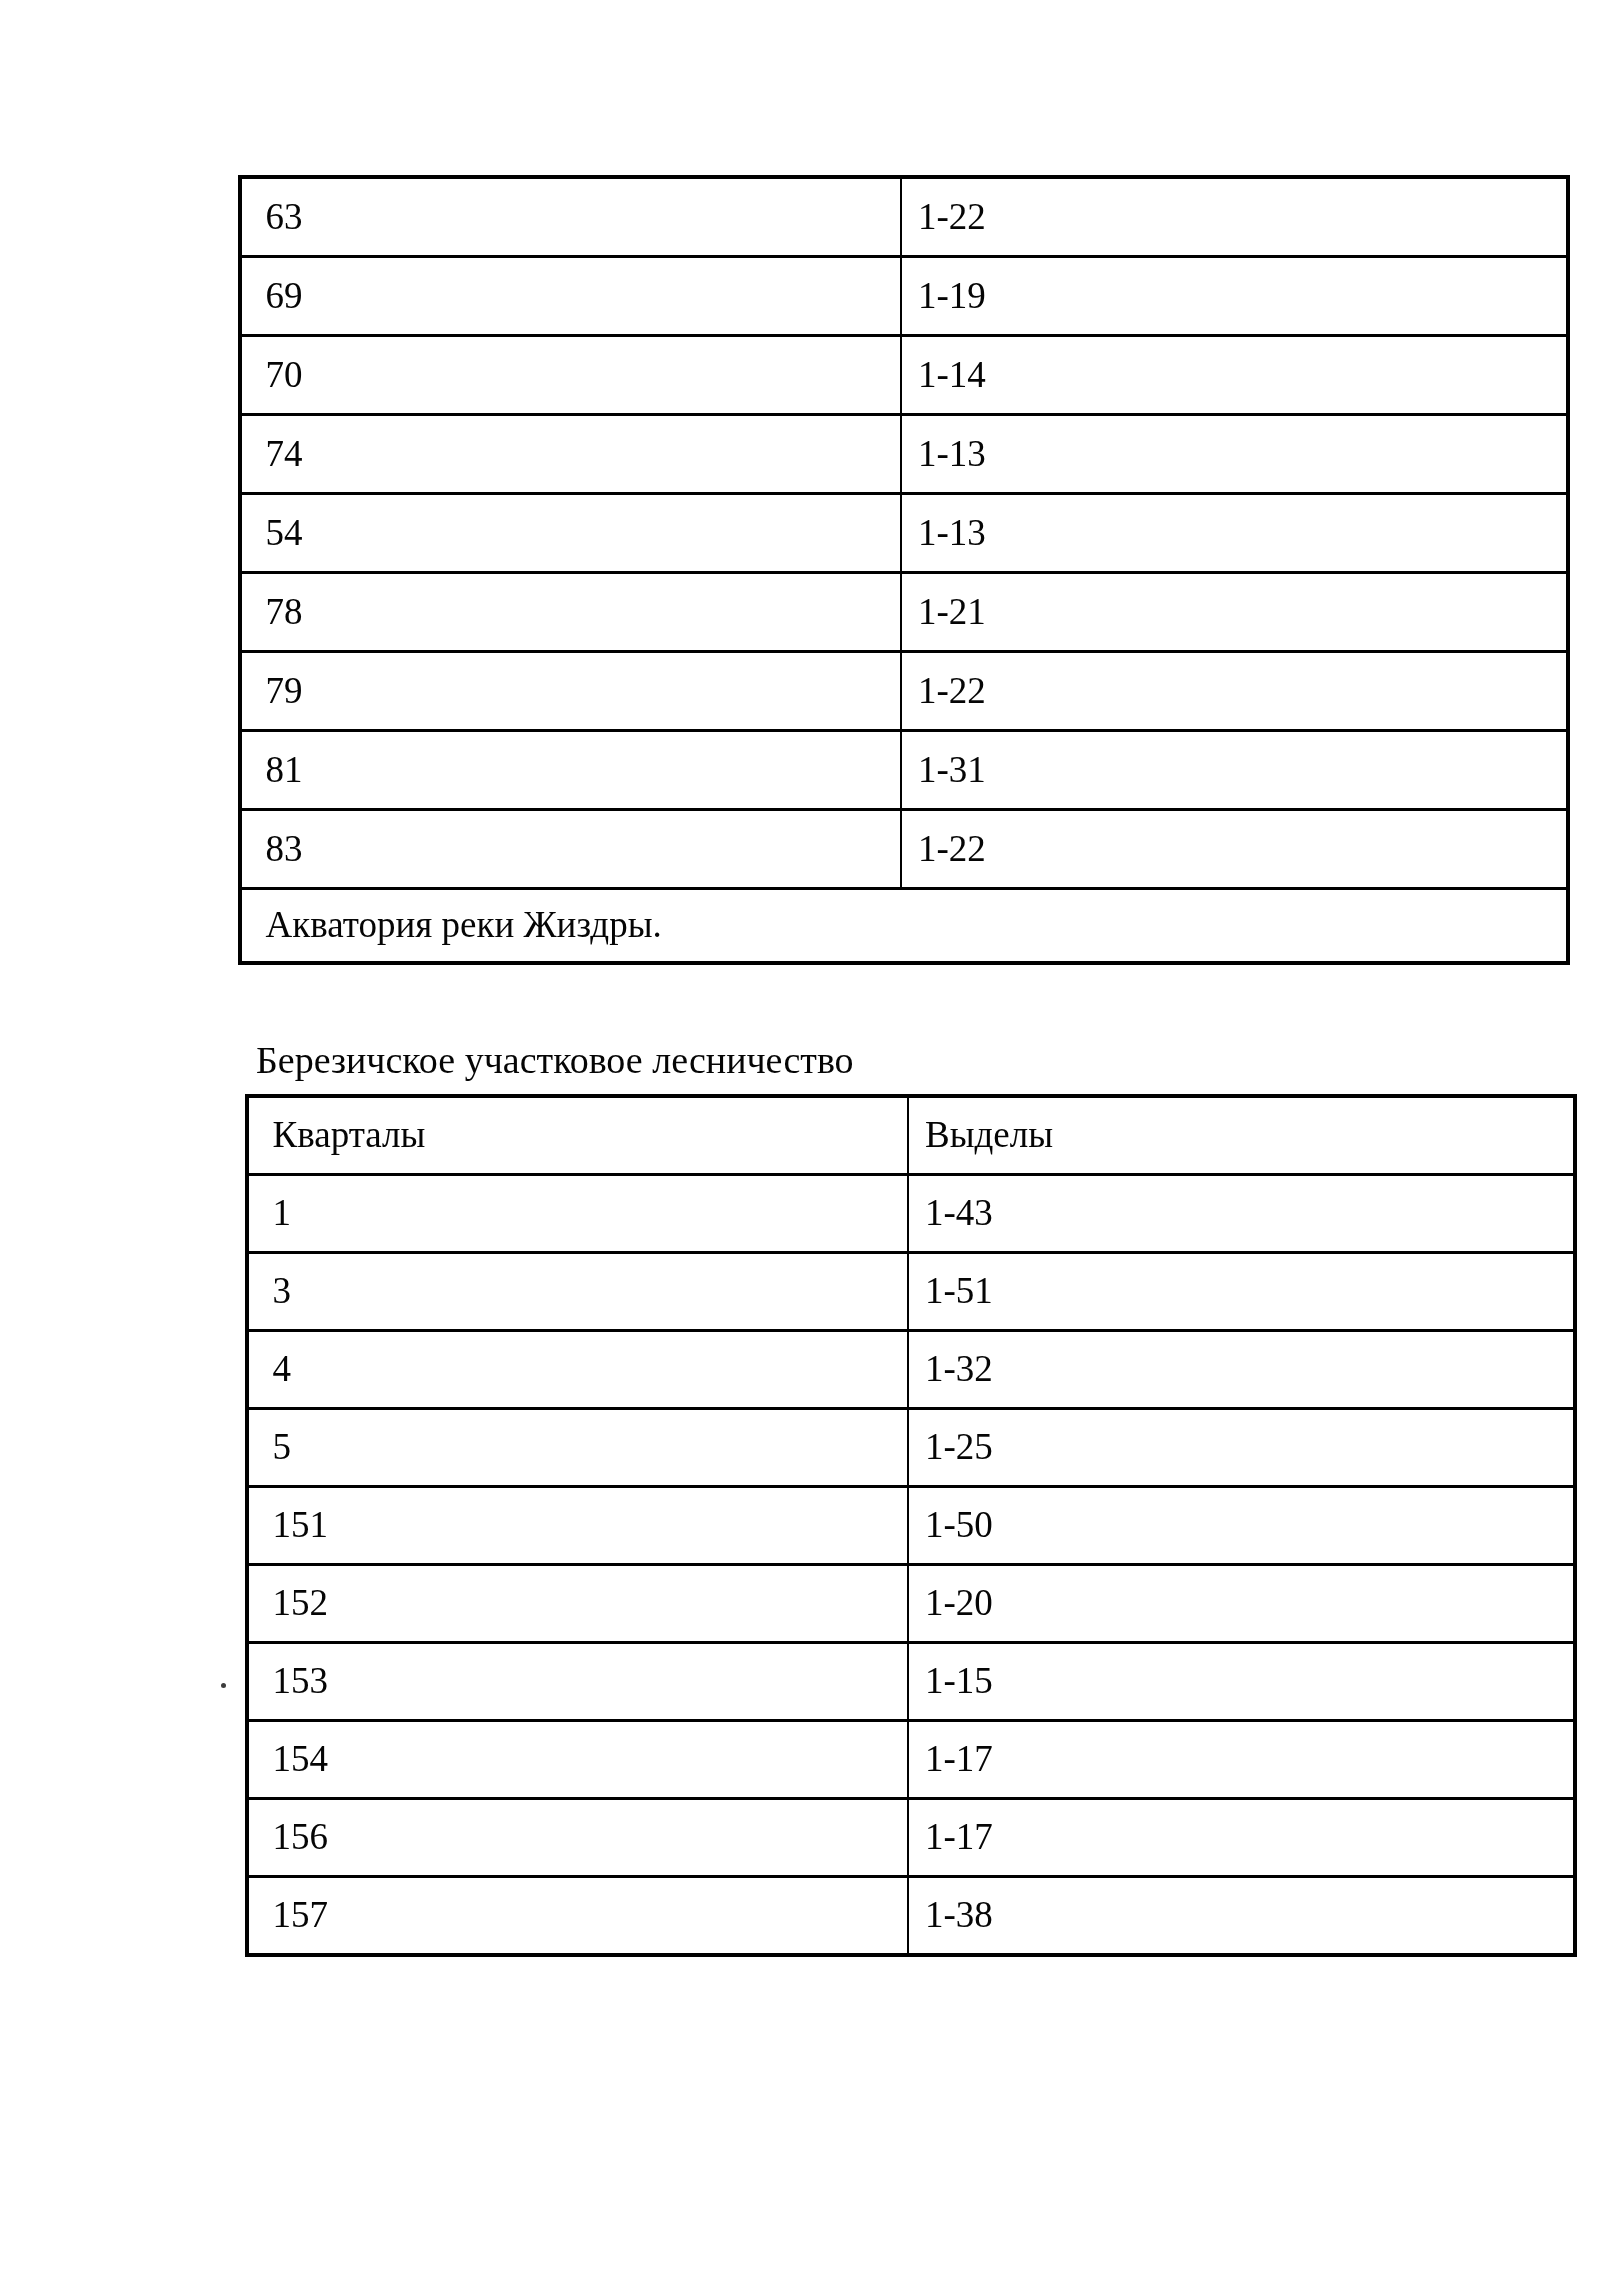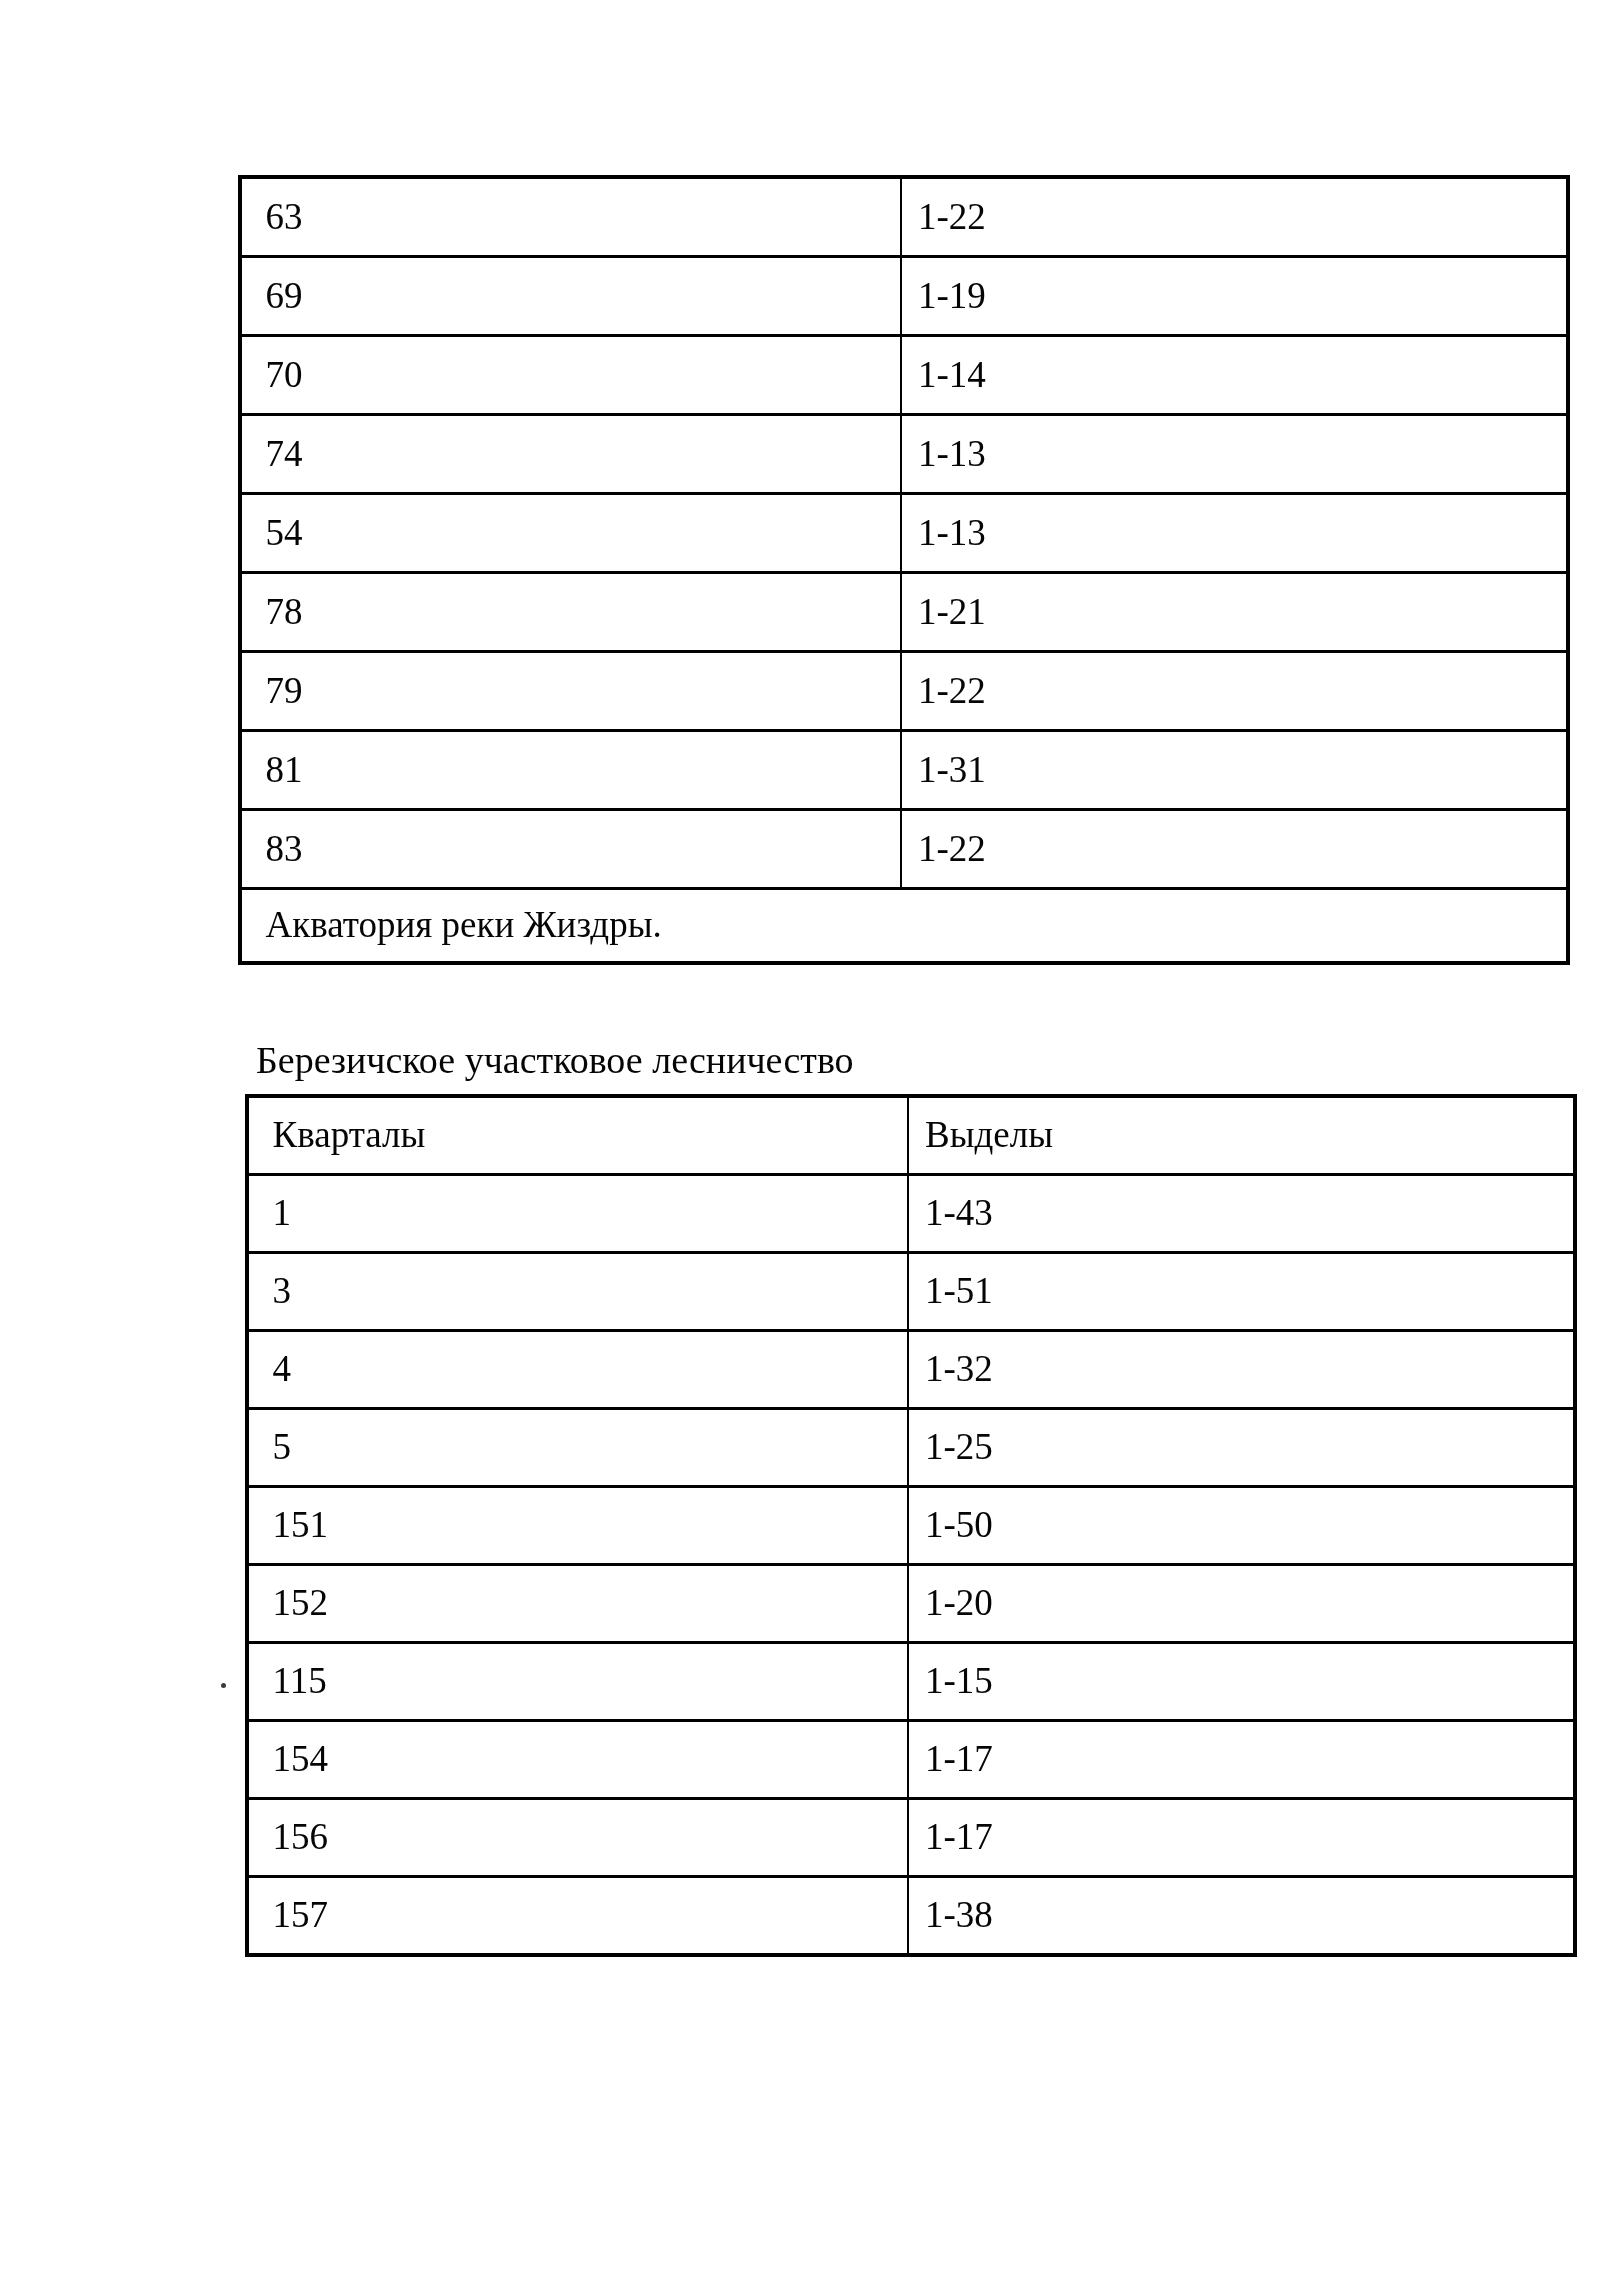--- a/index.html
+++ b/index.html
@@ -158,21 +158,21 @@
         </tr>
         <tr class="data-row">
           <td>151</td>
           <td class="col2">1-50</td>
         </tr>
         <tr class="data-row">
           <td>152</td>
           <td class="col2">1-20</td>
         </tr>
         <tr class="data-row">
-          <td>115</td>
+          <td>153</td>
           <td class="col2">1-15</td>
         </tr>
         <tr class="data-row">
           <td>154</td>
           <td class="col2">1-17</td>
         </tr>
         <tr class="data-row">
           <td>156</td>
           <td class="col2">1-17</td>
         </tr>

